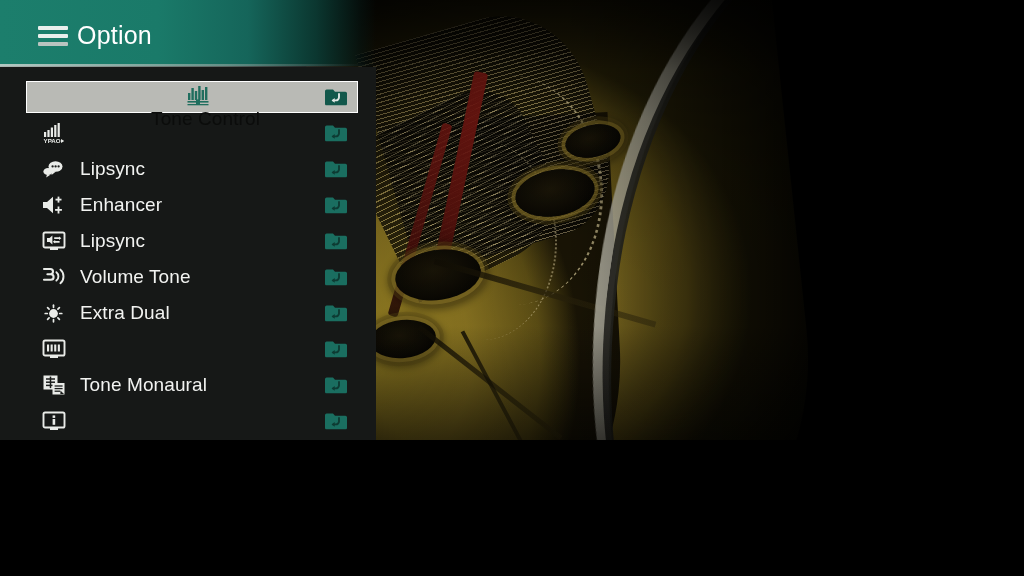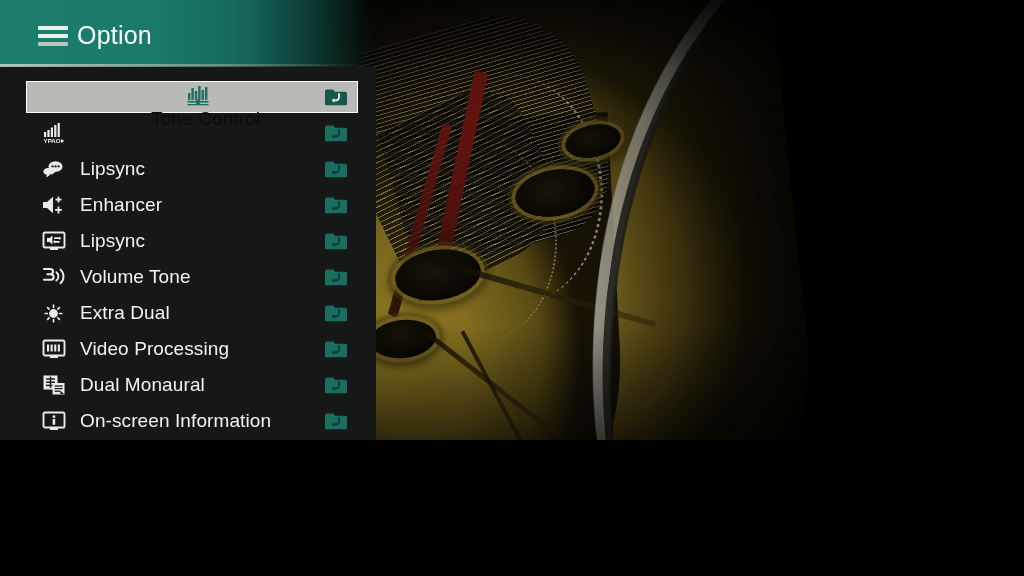--- a/index.html
+++ b/index.html
@@ -512,21 +512,20 @@
           <rect x="1.5" y="2.5" width="21" height="15" rx="1.6" fill="none" stroke="#e9ebe8" stroke-width="1.9"></rect>
           <rect x="8" y="18" width="8" height="2" fill="#e9ebe8"></rect>
           <g fill="#e9ebe8">
             <rect x="5" y="6.5" width="2.1" height="7"></rect>
             <rect x="8.6" y="6.5" width="2.1" height="7"></rect>
             <rect x="12.2" y="6.5" width="2.1" height="7"></rect>
             <rect x="15.8" y="6.5" width="2.1" height="7"></rect>
           </g>
         </svg>
       </span>
-      <span class="item-label">Video Processing</span>
       <span class="item-submenu">
         <svg width="22" height="17" viewBox="0 0 22 17">
           <path d="M0 2.5 A1.6 1.6 0 0 1 1.6 1 H8 l2 2.2 h10.4 A1.6 1.6 0 0 1 22 4.8 V15.4 A1.6 1.6 0 0 1 20.4 17 H1.6 A1.6 1.6 0 0 1 0 15.4 Z" fill="#1a6e60"></path>
           <path d="M14 5.4 v3.4 a3.1 3.1 0 0 1 -3.1 3.1 H8.2" fill="none" stroke="#0e3b33" stroke-width="1.9" stroke-linecap="round"></path>
           <path d="M9.7 9.6 L6.6 11.9 L9.7 14.2 Z" fill="#0e3b33"></path>
         </svg>
       </span>
     </div>
 
     <div class="menu-item">
@@ -541,40 +540,39 @@
           </g>
           <rect x="10.5" y="9" width="12" height="11.5" fill="#e9ebe8"></rect>
           <g stroke="#1b1d1c" stroke-width="1.3">
             <path d="M12.6 12 h8"></path>
             <path d="M12.6 14.6 h8"></path>
             <path d="M12.6 17.2 h5.4"></path>
           </g>
           <path d="M18.4 16.4 v3.6 h3.6 Z" fill="#1b1d1c"></path>
         </svg>
       </span>
-      <span class="item-label">Dual Monaural</span>
+      <span class="item-label">Tone Monaural</span>
       <span class="item-submenu">
         <svg width="22" height="17" viewBox="0 0 22 17">
           <path d="M0 2.5 A1.6 1.6 0 0 1 1.6 1 H8 l2 2.2 h10.4 A1.6 1.6 0 0 1 22 4.8 V15.4 A1.6 1.6 0 0 1 20.4 17 H1.6 A1.6 1.6 0 0 1 0 15.4 Z" fill="#1a6e60"></path>
           <path d="M14 5.4 v3.4 a3.1 3.1 0 0 1 -3.1 3.1 H8.2" fill="none" stroke="#0e3b33" stroke-width="1.9" stroke-linecap="round"></path>
           <path d="M9.7 9.6 L6.6 11.9 L9.7 14.2 Z" fill="#0e3b33"></path>
         </svg>
       </span>
     </div>
 
     <div class="menu-item">
       <span class="item-icon">
         <svg width="24" height="22" viewBox="0 0 24 22">
           <rect x="1.5" y="2.5" width="21" height="15" rx="1.6" fill="none" stroke="#e9ebe8" stroke-width="1.9"></rect>
           <rect x="8" y="18" width="8" height="2" fill="#e9ebe8"></rect>
           <rect x="10.6" y="5.4" width="2.6" height="2.5" fill="#e9ebe8"></rect>
           <rect x="10.6" y="9" width="2.6" height="5.8" fill="#e9ebe8"></rect>
         </svg>
       </span>
-      <span class="item-label">On-screen Information</span>
       <span class="item-submenu">
         <svg width="22" height="17" viewBox="0 0 22 17">
           <path d="M0 2.5 A1.6 1.6 0 0 1 1.6 1 H8 l2 2.2 h10.4 A1.6 1.6 0 0 1 22 4.8 V15.4 A1.6 1.6 0 0 1 20.4 17 H1.6 A1.6 1.6 0 0 1 0 15.4 Z" fill="#1a6e60"></path>
           <path d="M14 5.4 v3.4 a3.1 3.1 0 0 1 -3.1 3.1 H8.2" fill="none" stroke="#0e3b33" stroke-width="1.9" stroke-linecap="round"></path>
           <path d="M9.7 9.6 L6.6 11.9 L9.7 14.2 Z" fill="#0e3b33"></path>
         </svg>
       </span>
     </div>
 
   </div>

